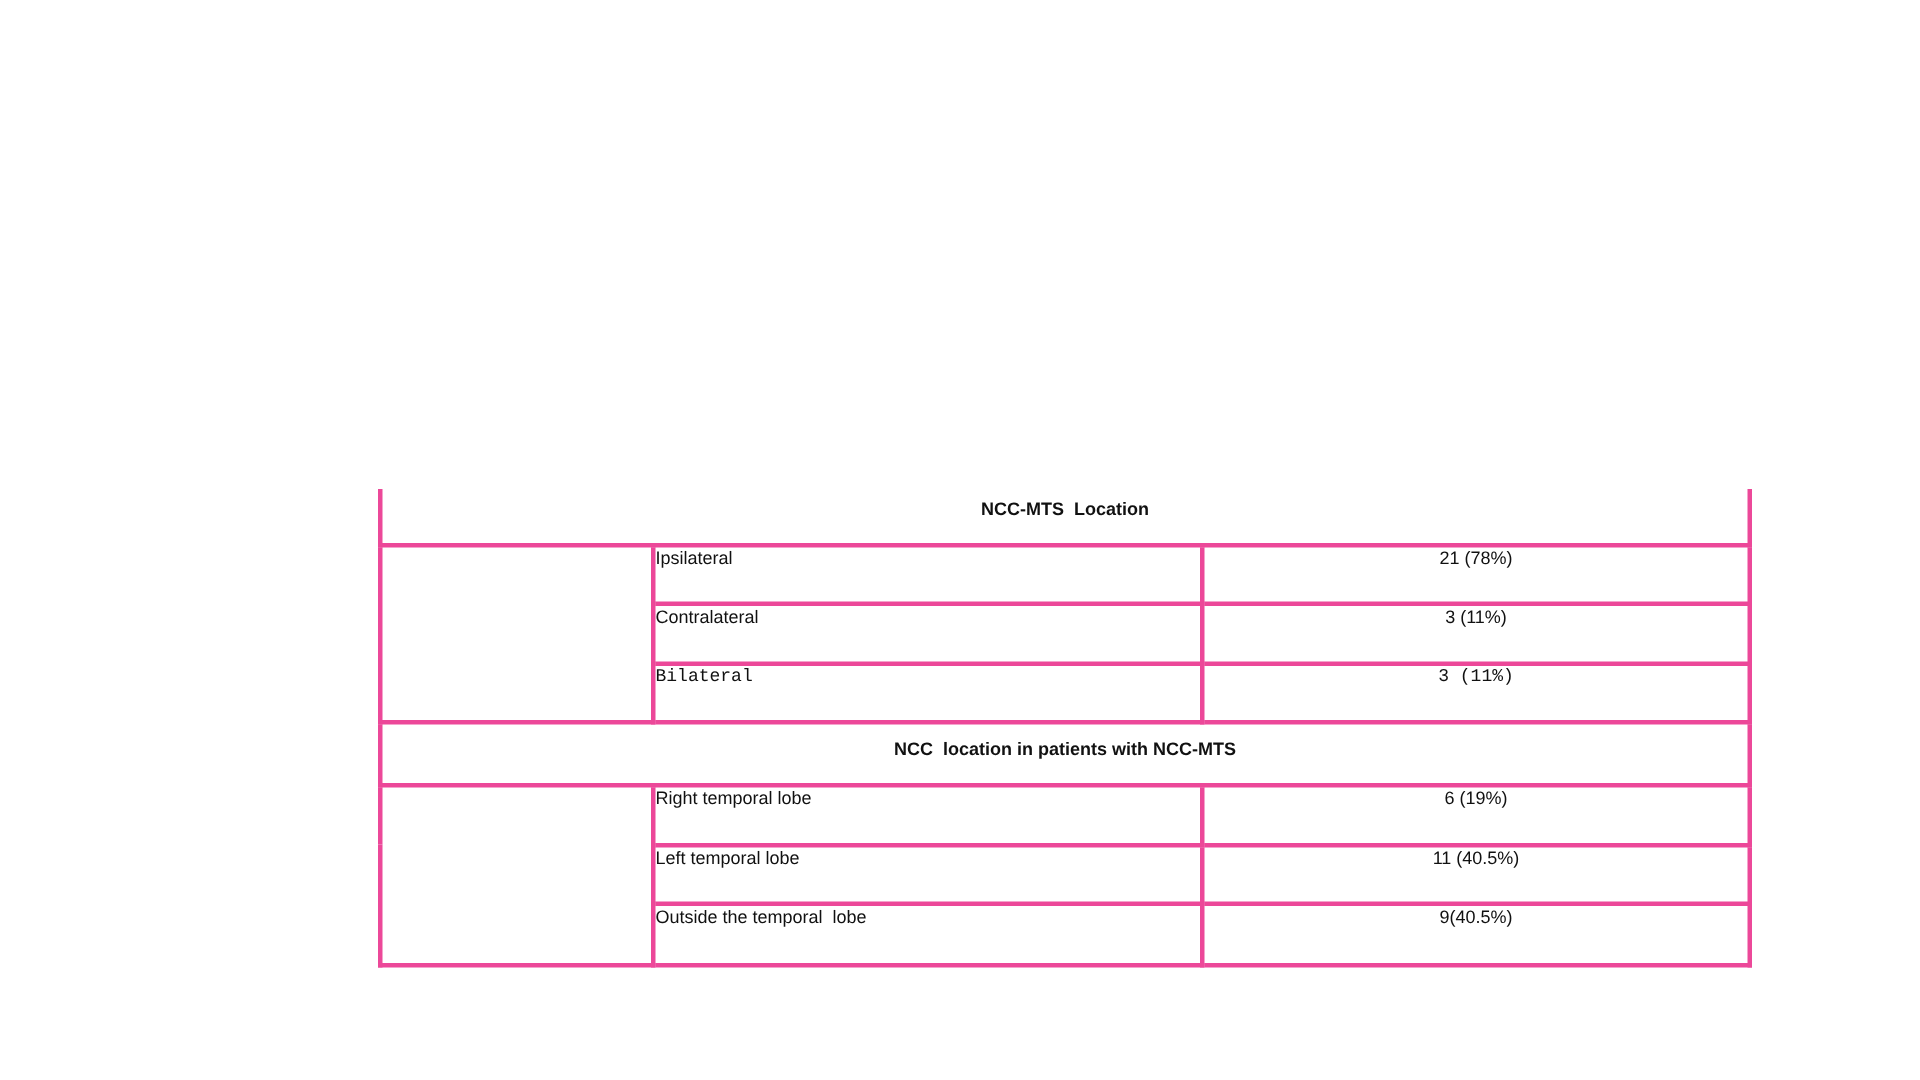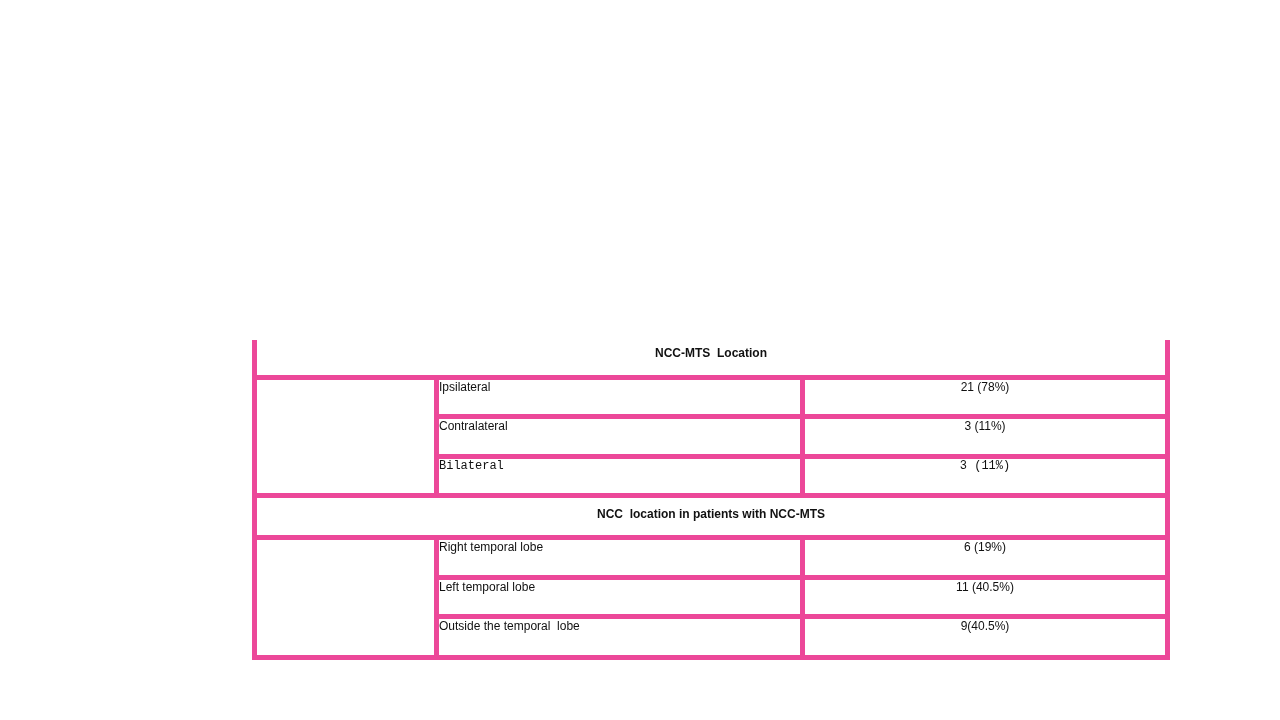--- a/index.html
+++ b/index.html
@@ -13,32 +13,32 @@
   }
   .page {
     position: relative;
     width: 1280px;
     height: 720px;
     background: #ffffff;
   }
   .table-wrap {
     position: absolute;
     left: 252px;
-    top: 340px;
+    top: 326px;
     width: 913px;
   }
   table.ncc {
     border-collapse: collapse;
     table-layout: fixed;
     width: 913px;
     color: #111111;
     font-size: 12px;
   }
   table.ncc td {
-    border: 5px solid #ec4899;
+    border: 3px solid #ec4899;
     vertical-align: top;
     padding: 0;
     background: #ffffff;
   }
   
   tr.section-header td {
     border-top: none;
     text-align: center;
     font-weight: bold;
     padding-top: 6px;

